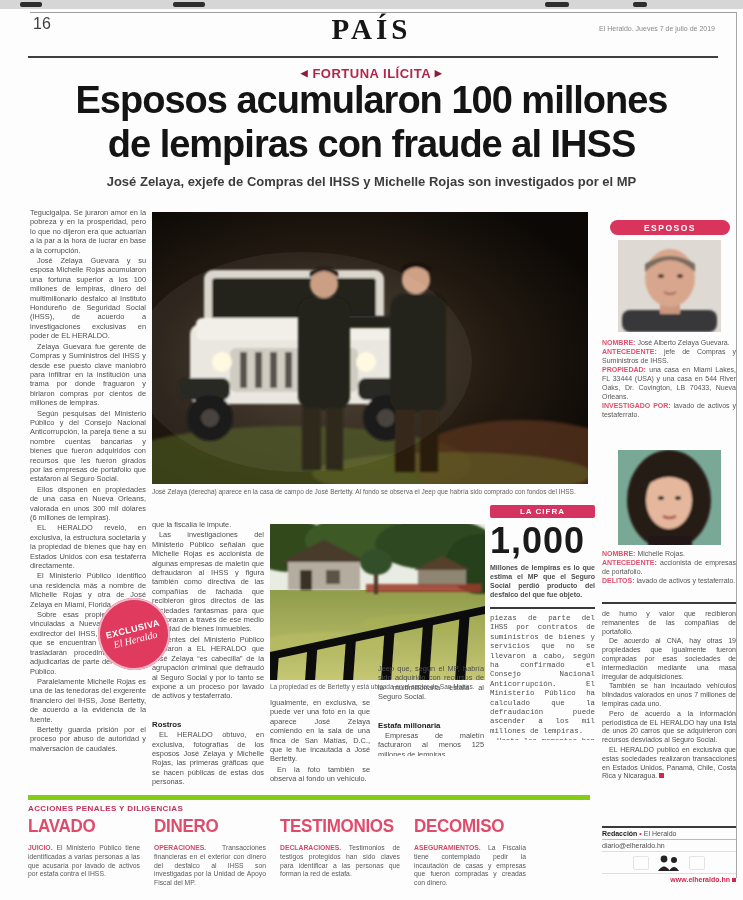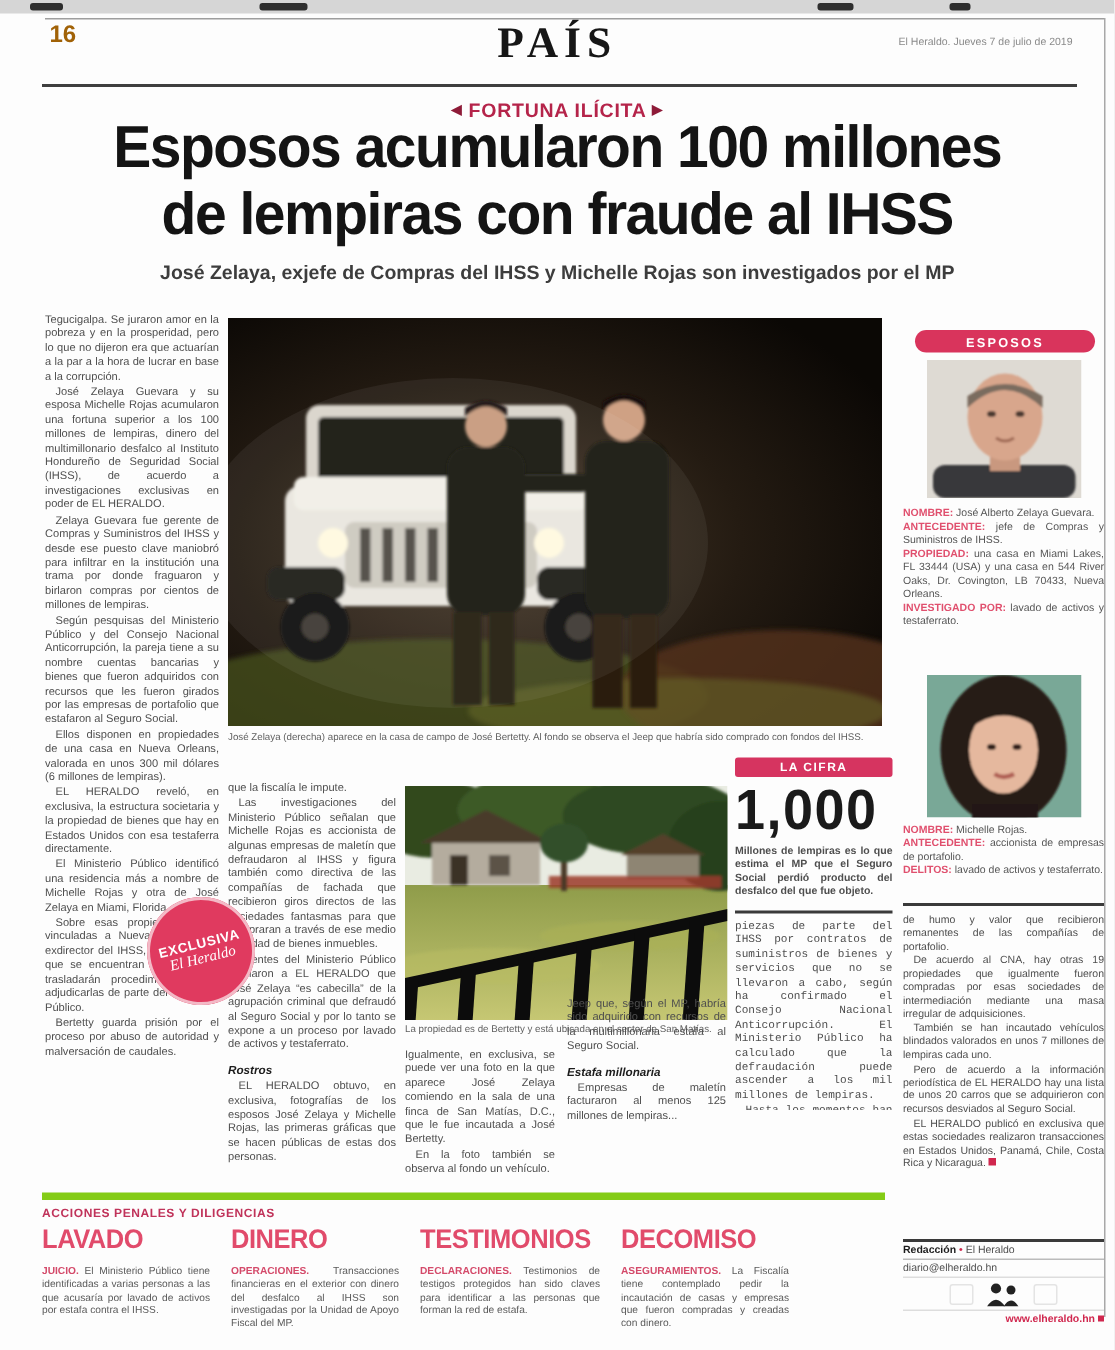--- a/index.html
+++ b/index.html
@@ -7,42 +7,42 @@
         font-family:"Liberation Sans",sans-serif;overflow:hidden;}
   .abs{position:absolute;}
 
   
   .scanstrip{top:0;left:0;width:743px;height:9px;background:#d6d6d6;}
   .smudge{position:absolute;top:2px;height:5px;background:#2e2e2e;border-radius:2px;}
 
   
   .rule-thin{background:#9e9e9e;height:1px;}
   .rule-thick{background:#3f3f3f;height:2px;}
-  .pagenum{top:15px;left:33px;font-size:16px;color:#a16207;font-weight:bold;}
+  .pagenum{top:15px;left:33px;font-size:16px;color:#404040;}
   .section-title{top:13px;left:0;width:743px;text-align:center;
     font-family:"Liberation Serif",serif;font-size:29px;font-weight:700;
     letter-spacing:4px;color:#161616;}
   .folio{top:25px;right:28px;font-size:7px;color:#8a8a8a;filter:blur(.3px);}
   .vrule-right{top:12px;left:736px;width:1px;height:866px;background:#a8a8a8;}
 
   
   .kicker{top:66px;left:0;width:743px;text-align:center;font-size:13px;font-weight:700;
     color:#b5244a;letter-spacing:.5px;}
   .kicker .mk{font-size:9px;color:#8e1b38;vertical-align:2px;}
   .headline{top:79px;left:0;width:743px;text-align:center;font-size:38px;font-weight:700;
     color:#141414;line-height:43px;letter-spacing:-1px;transform:scaleY(1.04);}
   .deck{top:174px;left:0;width:743px;text-align:center;font-size:13px;font-weight:700;
     color:#3d3d3d;filter:blur(.25px);}
 
   
   .fuzzy{color:#4e4e4e;font-size:7.4px;line-height:9.4px;text-align:justify;
     filter:blur(.33px);overflow:hidden;}
   .fuzzy p{margin:0 0 1px;text-indent:7px;}
   .fuzzy p:first-child{text-indent:0;}
-  .fuzzy .subhead{font-weight:700;color:#1d1d1d;font-size:7.8px;margin:8px 0 1px;font-style:italic;}
+  .fuzzy .subhead{font-weight:700;color:#1d1d1d;font-size:7.8px;margin:19px 0 1px;}
   .lead-label{color:#d44a6a;font-weight:700;}
   .endmark{display:inline-block;width:5px;height:5px;background:#d0274e;margin-left:2px;}
 
   .caption{font-size:6.5px;color:#5f5f5f;line-height:8px;filter:blur(.3px);}
 
   
   .badge{top:598px;left:98px;width:72px;height:72px;border-radius:50%;
     background:#e03a5f;transform:rotate(-14deg);z-index:6;
     display:flex;flex-direction:column;align-items:center;justify-content:center;
     box-shadow:0 0 0 2px #f3b9c6 inset;}
@@ -123,20 +123,21 @@
 
   <div class="abs fuzzy" style="top:208px;left:30px;width:116px;height:580px;">
       <p>Tegucigalpa. Se juraron amor en la pobreza y en la prosperidad, pero lo que no dijeron era que actuarían a la par a la hora de lucrar en base a la corrupción.</p>
       <p>José Zelaya Guevara y su esposa Michelle Rojas acumularon una fortuna superior a los 100 millones de lempiras, dinero del multimillonario desfalco al Instituto Hondureño de Seguridad Social (IHSS), de acuerdo a investigaciones exclusivas en poder de EL HERALDO.</p>
       <p>Zelaya Guevara fue gerente de Compras y Suministros del IHSS y desde ese puesto clave maniobró para infiltrar en la institución una trama por donde fraguaron y birlaron compras por cientos de millones de lempiras.</p>
       <p>Según pesquisas del Ministerio Público y del Consejo Nacional Anticorrupción, la pareja tiene a su nombre cuentas bancarias y bienes que fueron adquiridos con recursos que les fueron girados por las empresas de portafolio que estafaron al Seguro Social.</p>
       <p>Ellos disponen en propiedades de una casa en Nueva Orleans, valorada en unos 300 mil dólares (6 millones de lempiras).</p>
       <p>EL HERALDO reveló, en exclusiva, la estructura societaria y la propiedad de bienes que hay en Estados Unidos con esa testaferra directamente.</p>
       <p>El Ministerio Público identificó una residencia más a nombre de Michelle Rojas y otra de José Zelaya en Miami, Florida.</p>
       <p>Sobre esas propiedades más vinculadas a Nueva Orleans del exdirector del IHSS, Mario Zelaya, que se encuentran en venta, se trasladarán procedimientos para adjudicarlas de parte del Ministerio Público.</p>
+      <p>Paralelamente Michelle Rojas es una de las tenedoras del exgerente financiero del IHSS, José Bertetty, de acuerdo a la evidencia de la fuente.</p>
       <p>Bertetty guarda prisión por el proceso por abuso de autoridad y malversación de caudales.</p>
     </div>
 
   <div class="abs badge">
     <span class="b1">EXCLUSIVA</span>
     <span class="b2">El Heraldo</span>
   </div>
 
   <div class="abs" style="top:212px;left:152px;width:436px;height:272px;">
     <svg width="436" height="272" xmlns="http://www.w3.org/2000/svg">

